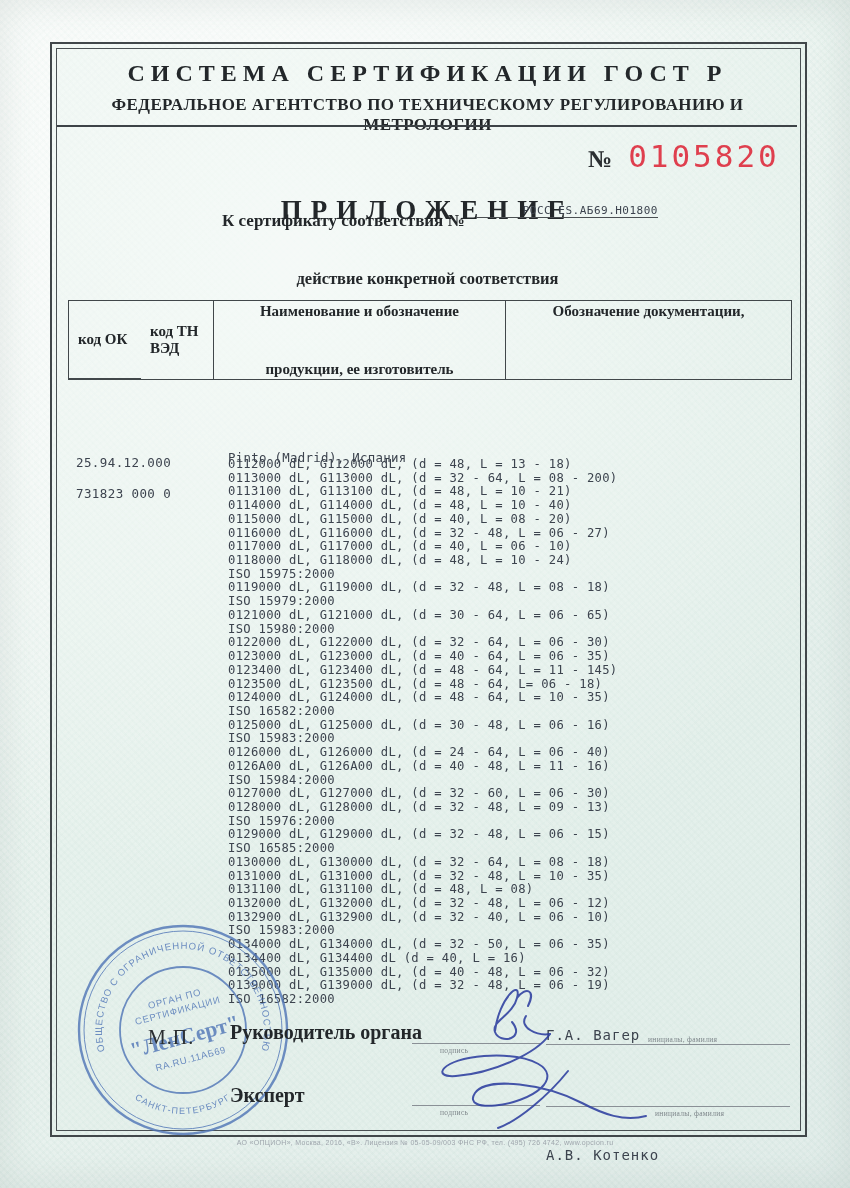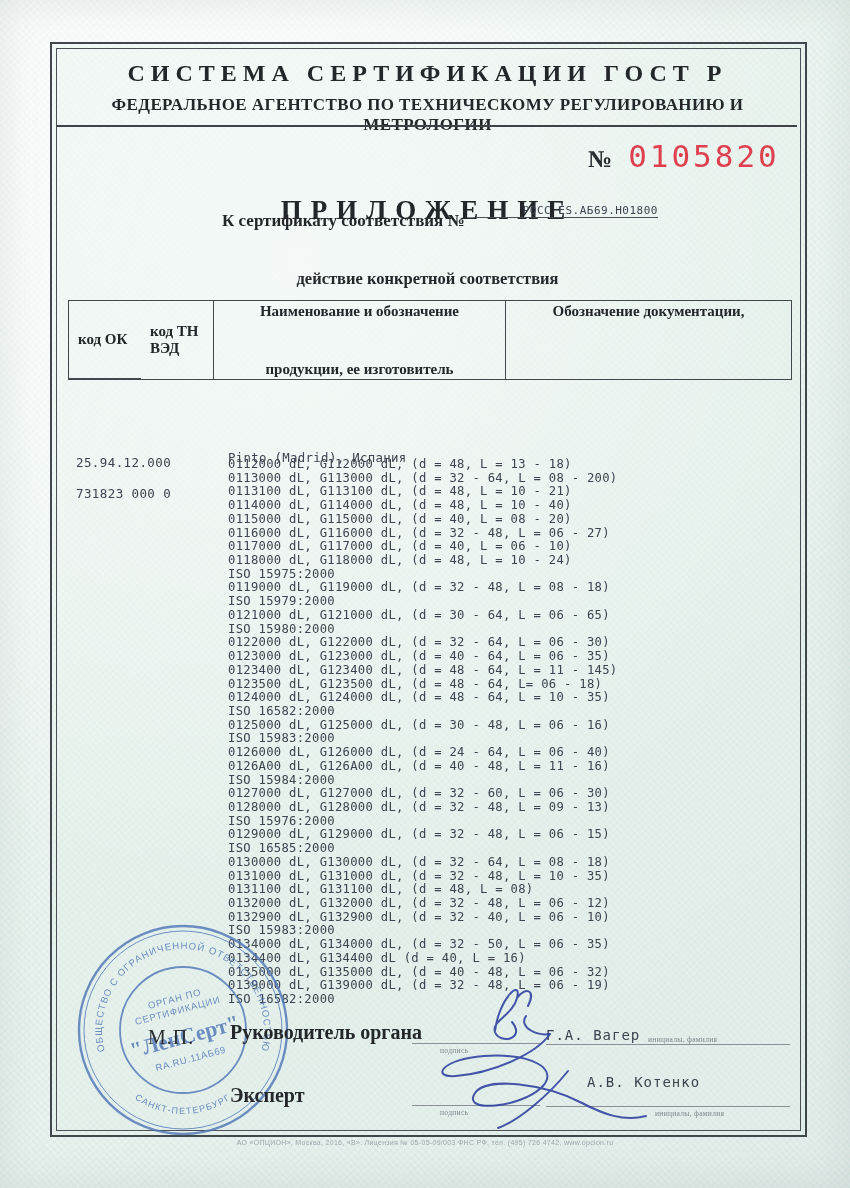--- a/index.html
+++ b/index.html
@@ -47,21 +47,21 @@
   .sign-label.r1{top:1021px;}
   .sign-label.r2{top:1084px;}
   .sig-line{height:0;border-bottom:1px solid #8a9096;}
   .sig-line.s1{left:412px;top:1043px;width:128px;}
   .sig-line.s2{left:412px;top:1105px;width:128px;}
   .tiny{font-size:7.5px;color:#7d858a;letter-spacing:.3px;}
   .sig-caption.s1{left:440px;top:1046px;}
   .sig-caption.s2{left:440px;top:1108px;}
   .name{font-size:14px;letter-spacing:1px;text-align:center;}
   .name.n1{left:546px;top:1027px;}
-  .name.n2{left:546px;top:1074px;margin-left:41px;}
+  .name.n2{left:546px;top:1147px;}
   .name-line{height:0;border-bottom:1px solid #8a9096;}
   .name-line.n1{left:546px;top:1044px;width:244px;}
   .name-line.n2{left:546px;top:1106px;width:244px;}
   .name-caption.n1{left:648px;top:1035px;}
   .name-caption.n2{left:655px;top:1109px;}
   .mp{left:148px;top:1026px;font-size:20px;color:#2a2e31;letter-spacing:1px;}
   .footer{top:1139px;left:0;width:850px;text-align:center;font-family:"Liberation Sans",sans-serif;
     font-size:7px;color:#9fa6ad;letter-spacing:.3px;}
   .stamp-svg{left:58px;top:920px;opacity:.8;}
   .sig-svg{left:398px;top:976px;opacity:.88;}

